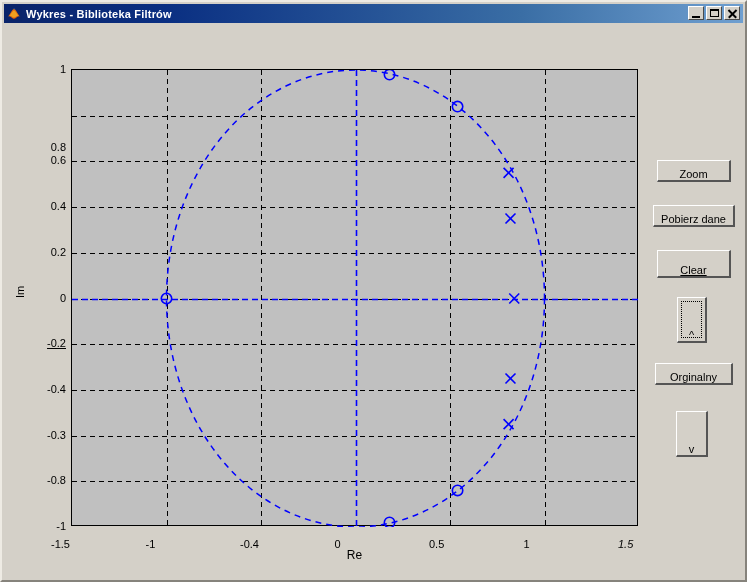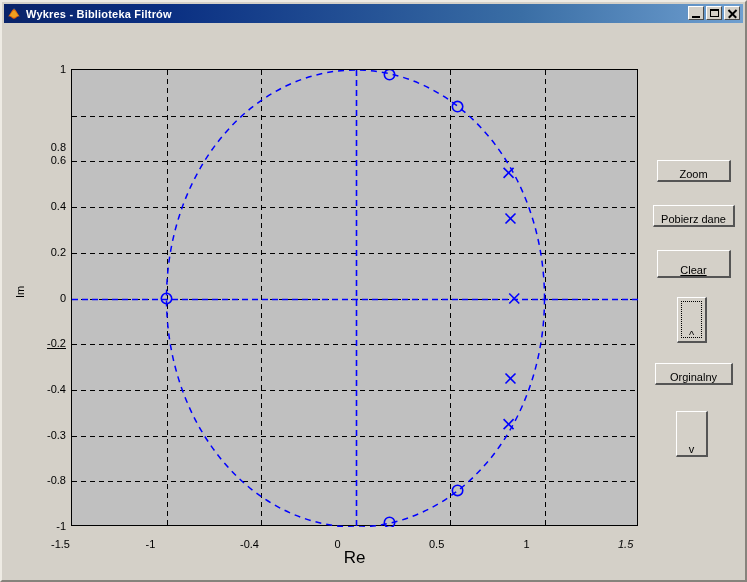--- a/index.html
+++ b/index.html
@@ -67,21 +67,21 @@
     position:absolute; top:8px; width:40px; 
     font-size:11px; color:#000; transform:translateX(-50%);
   }
   #xticks { position:absolute; left:69px; top:528px; width:567px; height:16px; }
   #ylabel {
     position:absolute; left:12px; top:296px; font-size:11px; color:#000;
     transform:rotate(-90deg); transform-origin:left top; white-space:nowrap;
   }
   #xlabel {
     position:absolute; left:69px; top:546px; width:567px; text-align:center;
-    font-size:17px; color:#000;
+    font-size:12px; color:#000;
   }
 
   
   .btn {
     position:absolute; background:#d4d0c8; color:#000;
     font-size:11px; text-align:center;
     border-left:1px solid #ffffff; border-top:1px solid #ffffff;
     border-right:2px solid #555555; border-bottom:2px solid #555555;
     display:flex; align-items:flex-end; justify-content:center;
     cursor:default; white-space:nowrap; padding:0 2px;

